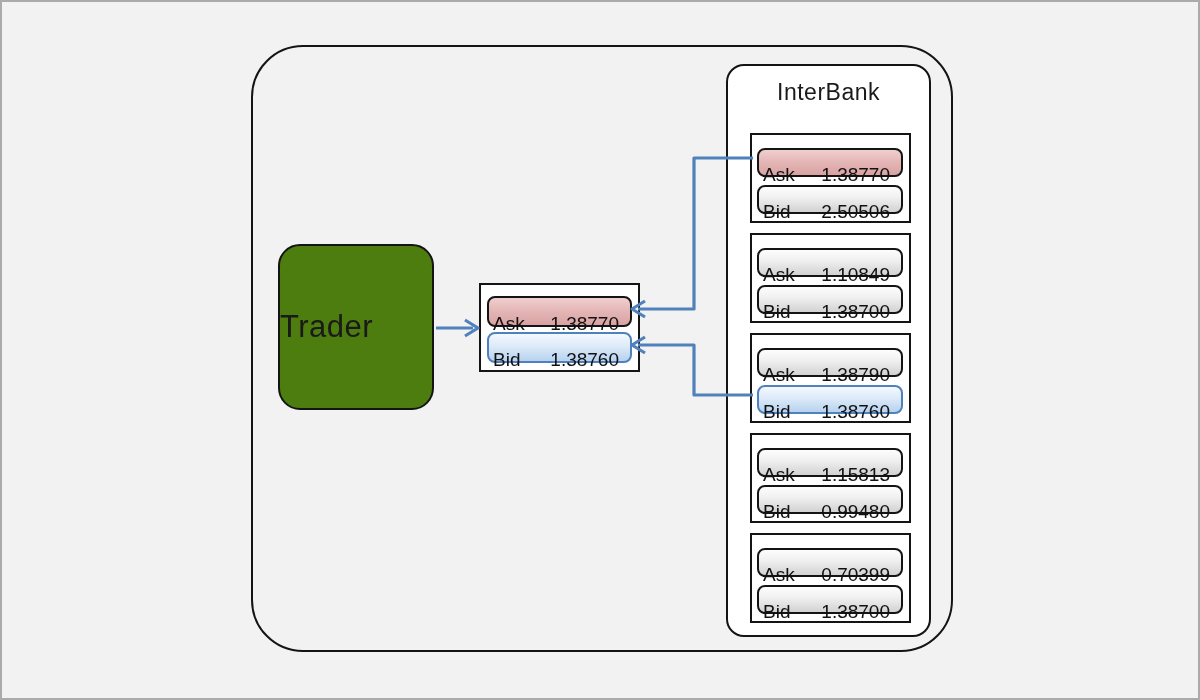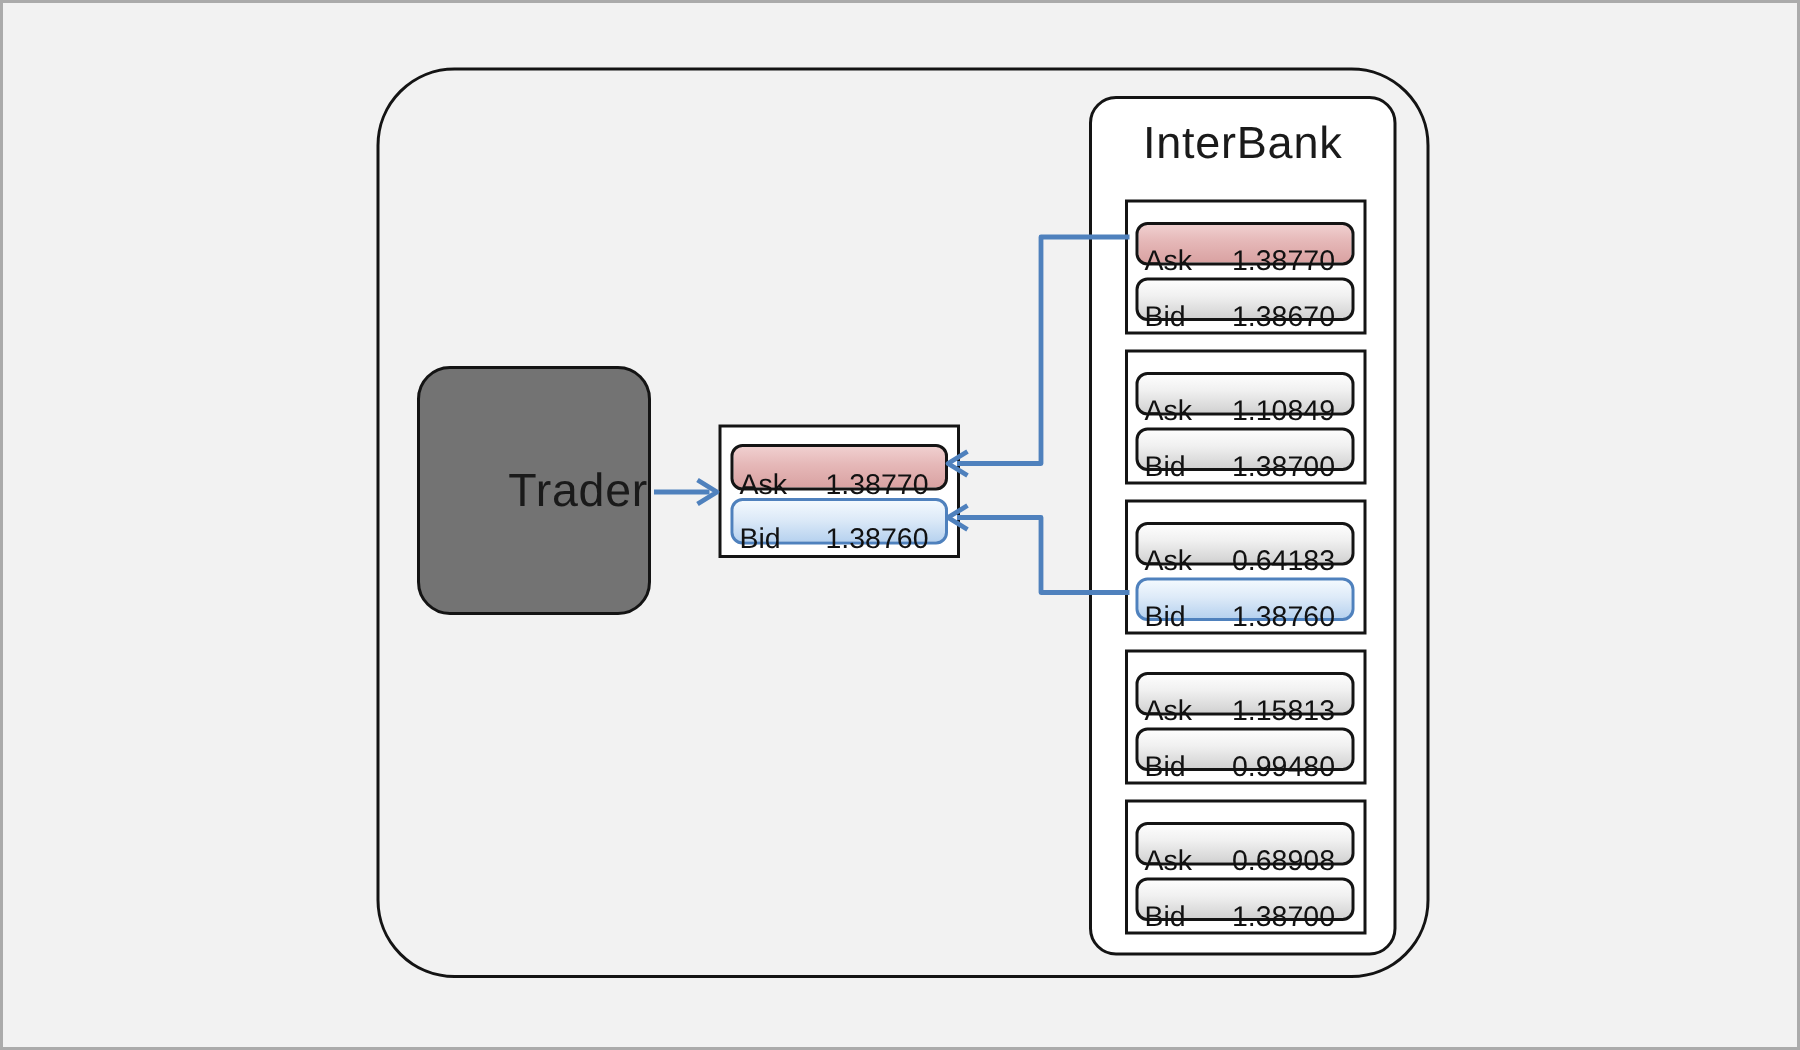--- a/index.html
+++ b/index.html
@@ -8,29 +8,29 @@
     --blue-top:#f3f9fe; --blue-mid:#ddeaf8; --blue-bot:#b7d2ef;
     --gray-top:#fdfdfd; --gray-mid:#f0f0f0; --gray-bot:#d2d2d2;
   }
   html,body{margin:0;padding:0;}
   body{font-family:"Liberation Sans",sans-serif;background:var(--canvas-bg);}
   .frame{position:relative;width:1200px;height:700px;box-sizing:border-box;
     background:var(--canvas-bg);border:2px solid var(--frame-border);overflow:hidden;}
   .outer{position:absolute;left:249px;top:43px;width:702px;height:607px;box-sizing:border-box;
     border:2.5px solid var(--ink);border-radius:52px;background:var(--canvas-bg);}
   .trader{position:absolute;left:276px;top:242px;width:156px;height:166px;box-sizing:border-box;
-    border:2.5px solid var(--ink);border-radius:22px;background:#737373;
-    display:flex;align-items:center;justify-content:flex-end;}
+    border:2.5px solid var(--ink);border-radius:22px;background:#4d7c0f;
+    display:flex;align-items:center;justify-content:flex-start;}
   .trader-label{font-size:31px;color:#1a1a1a;letter-spacing:0.5px;}
   .quote{position:absolute;left:477px;top:281px;width:161px;height:89px;box-sizing:border-box;
     border:2.5px solid var(--ink);background:#ffffff;}
   .panel{position:absolute;left:724px;top:62px;width:205px;height:573px;box-sizing:border-box;
     border:2.5px solid var(--ink);border-radius:18px;background:#ffffff;}
   .panel-title{position:absolute;top:13px;left:0;width:100%;text-align:center;
-    font-size:30px;color:#1a1a1a;letter-spacing:0.5px;}
+    font-size:23px;color:#1a1a1a;letter-spacing:0.5px;}
   .group{position:absolute;left:22px;width:161px;height:90px;box-sizing:border-box;
     border:2.5px solid var(--ink);background:#ffffff;}
   .chip{position:absolute;box-sizing:border-box;border:2.2px solid var(--ink);border-radius:8px;
     display:flex;align-items:center;justify-content:space-between;
     padding:0 11px 0 4px;font-size:19px;color:#111;}
   .chip .lbl,.chip .val{white-space:nowrap;margin-top:24px;}
   .gray{background:linear-gradient(180deg,var(--gray-top) 0%,var(--gray-mid) 42%,var(--gray-bot) 100%);}
   .pink{background:linear-gradient(180deg,var(--pink-top) 0%,var(--pink-mid) 45%,var(--pink-bot) 100%);}
   .bluehl{background:linear-gradient(180deg,var(--blue-top) 0%,var(--blue-mid) 45%,var(--blue-bot) 100%);
     border-color:var(--accent-blue);}
@@ -64,39 +64,39 @@
   <div class="panel">
     <div class="panel-title">InterBank</div>
 
     <div class="group" style="top:67px">
       <div class="chip pink gchip" style="top:13px">
         <span class="lbl">Ask</span>
         <span class="val">1.38770</span>
       </div>
       <div class="chip gray gchip" style="top:50px">
         <span class="lbl">Bid</span>
-        <span class="val">1.38670</span>
+        <span class="val">2.50506</span>
       </div>
     </div>
 
     <div class="group" style="top:167px">
       <div class="chip gray gchip" style="top:13px">
         <span class="lbl">Ask</span>
         <span class="val">1.10849</span>
       </div>
       <div class="chip gray gchip" style="top:50px">
         <span class="lbl">Bid</span>
         <span class="val">1.38700</span>
       </div>
     </div>
 
     <div class="group" style="top:267px">
       <div class="chip gray gchip" style="top:13px">
         <span class="lbl">Ask</span>
-        <span class="val">0.64183</span>
+        <span class="val">1.38790</span>
       </div>
       <div class="chip bluehl gchip" style="top:50px">
         <span class="lbl">Bid</span>
         <span class="val">1.38760</span>
       </div>
     </div>
 
     <div class="group" style="top:367px">
       <div class="chip gray gchip" style="top:13px">
         <span class="lbl">Ask</span>
@@ -104,21 +104,21 @@
       </div>
       <div class="chip gray gchip" style="top:50px">
         <span class="lbl">Bid</span>
         <span class="val">0.99480</span>
       </div>
     </div>
 
     <div class="group" style="top:467px">
       <div class="chip gray gchip" style="top:13px">
         <span class="lbl">Ask</span>
-        <span class="val">0.68908</span>
+        <span class="val">0.70399</span>
       </div>
       <div class="chip gray gchip" style="top:50px">
         <span class="lbl">Bid</span>
         <span class="val">1.38700</span>
       </div>
     </div>
   </div>
 
   <svg class="wires" viewBox="0 0 1200 700">
     <g fill="none" stroke-width="3.2" stroke-linejoin="round">

